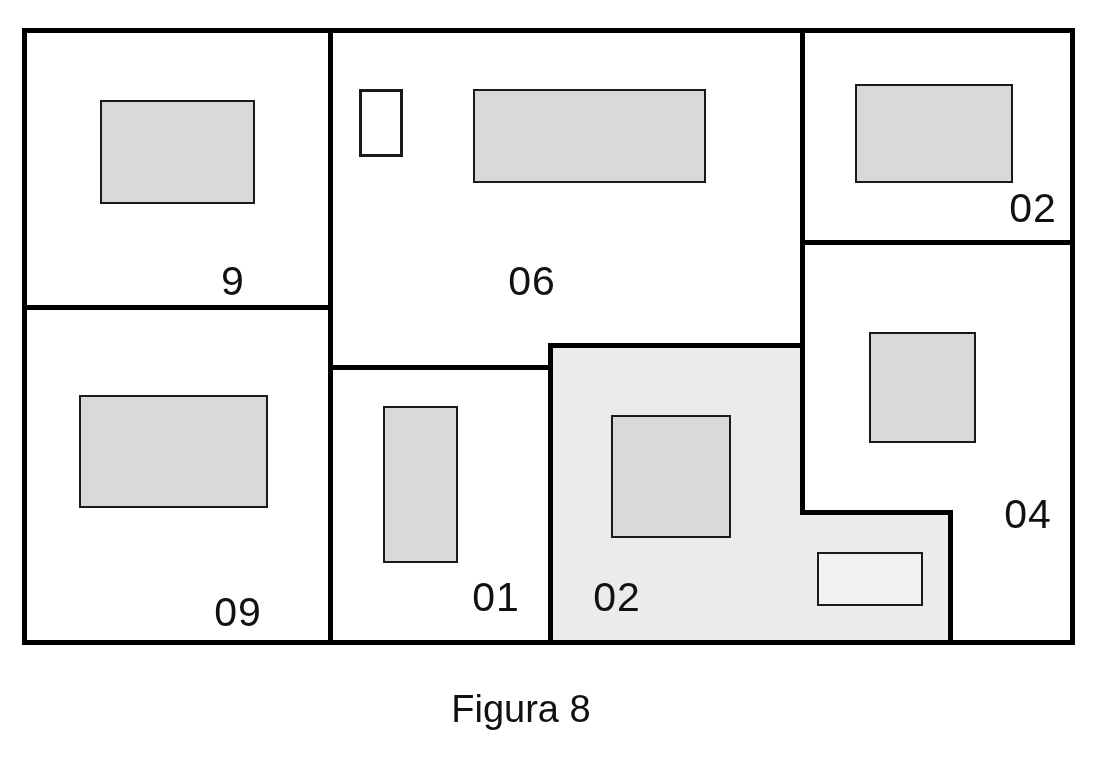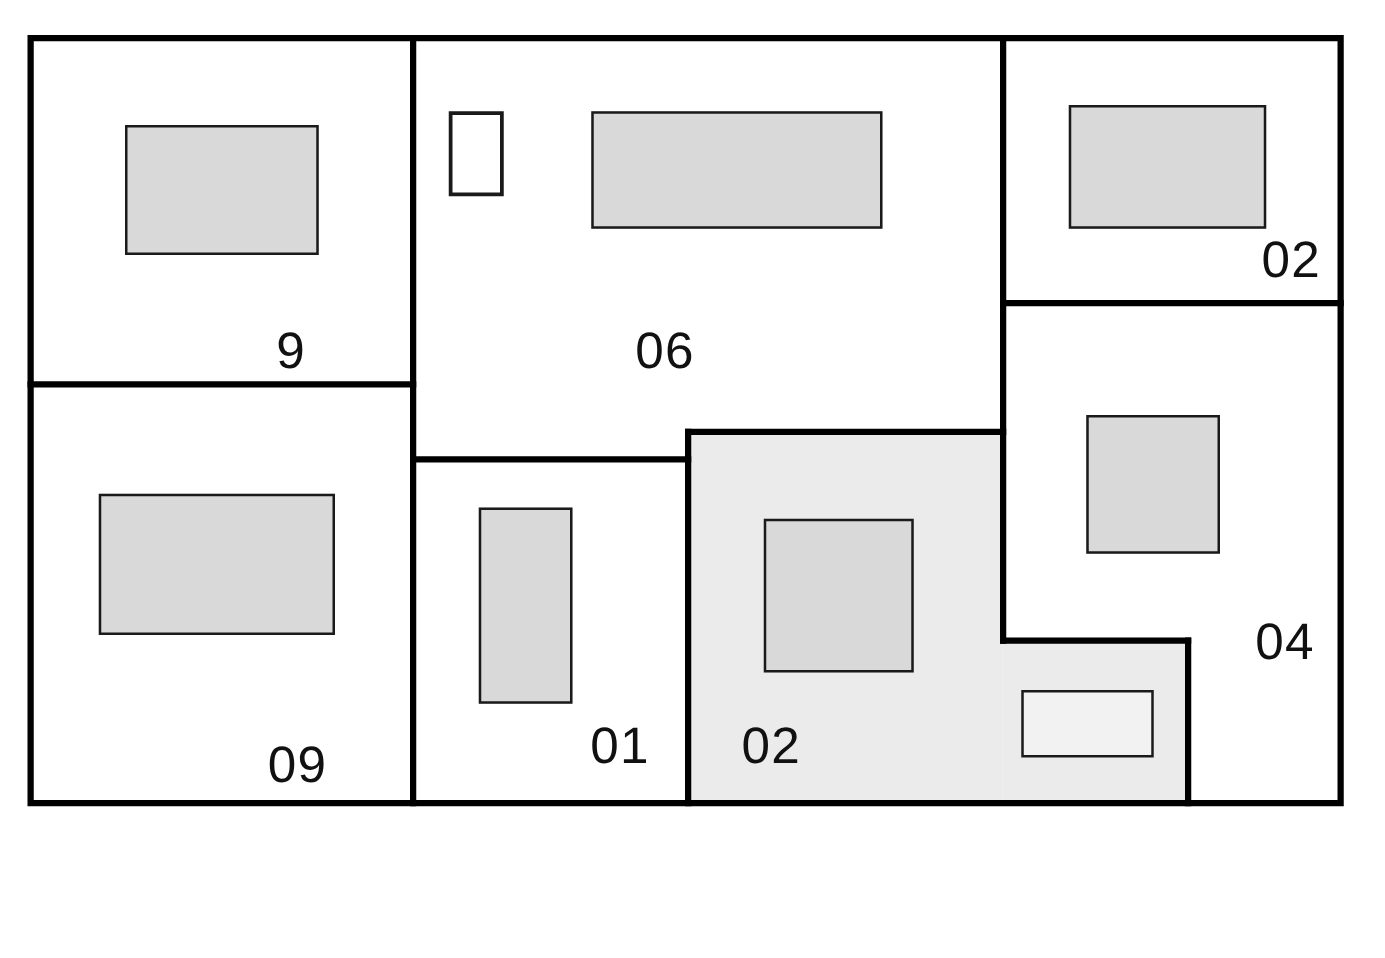--- a/index.html
+++ b/index.html
@@ -99,14 +99,15 @@
   <div class="furn furn-02-small"></div>
 
   <div class="room-label lbl-10">9</div>
   <div class="room-label lbl-06">06</div>
   <div class="room-label lbl-05">02</div>
   <div class="room-label lbl-04">04</div>
   <div class="room-label lbl-09">09</div>
   <div class="room-label lbl-01">01</div>
   <div class="room-label lbl-02">02</div>
 
+  <div class="caption">Figura 8</div>
 
 </div>
 
 </body></html>

